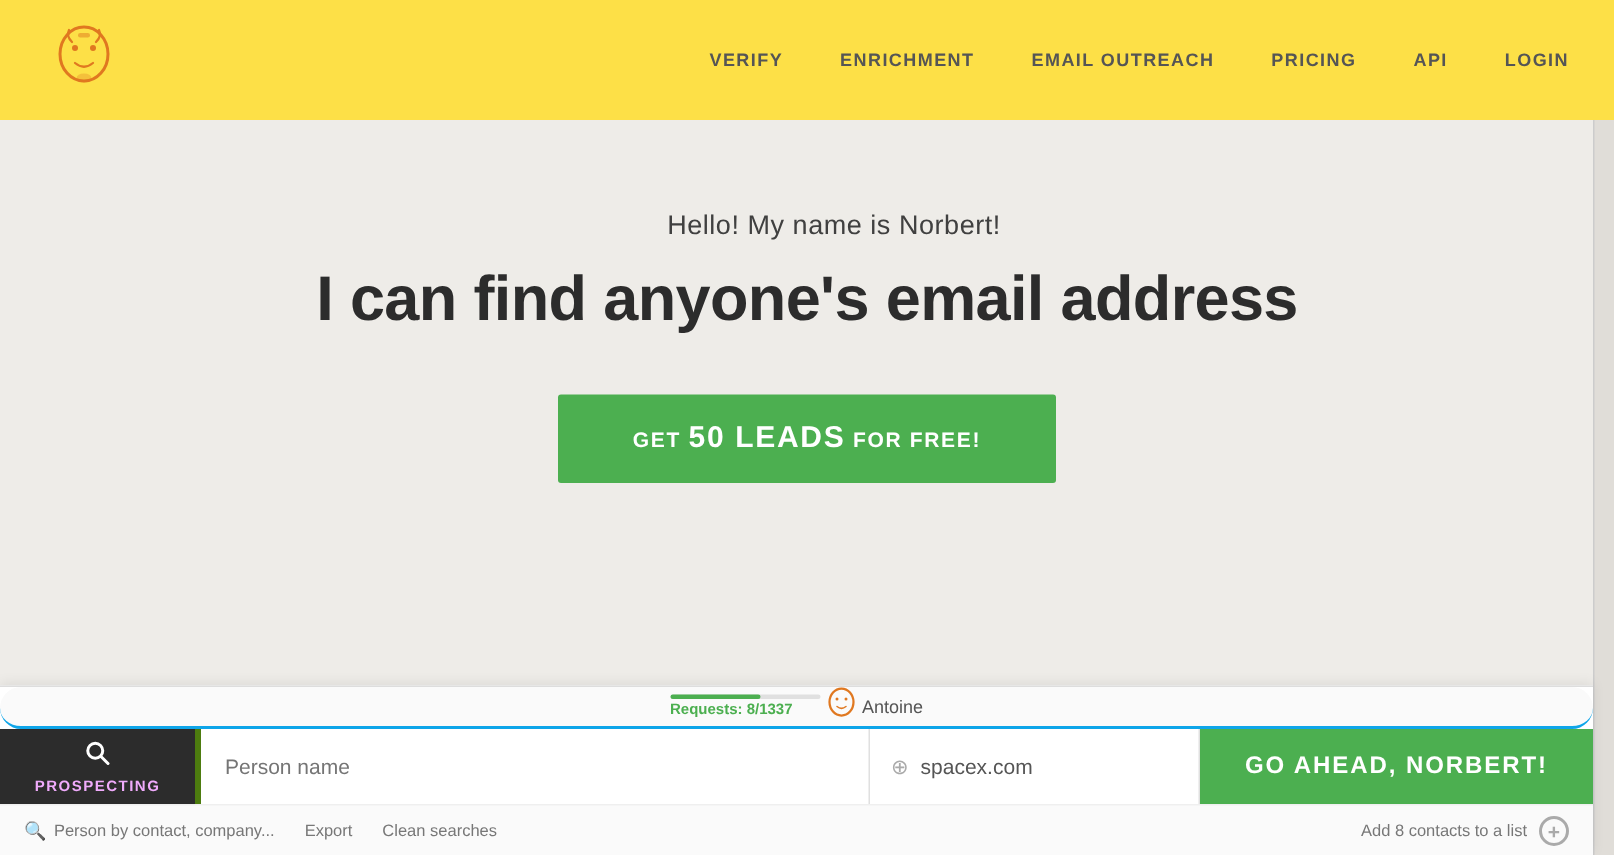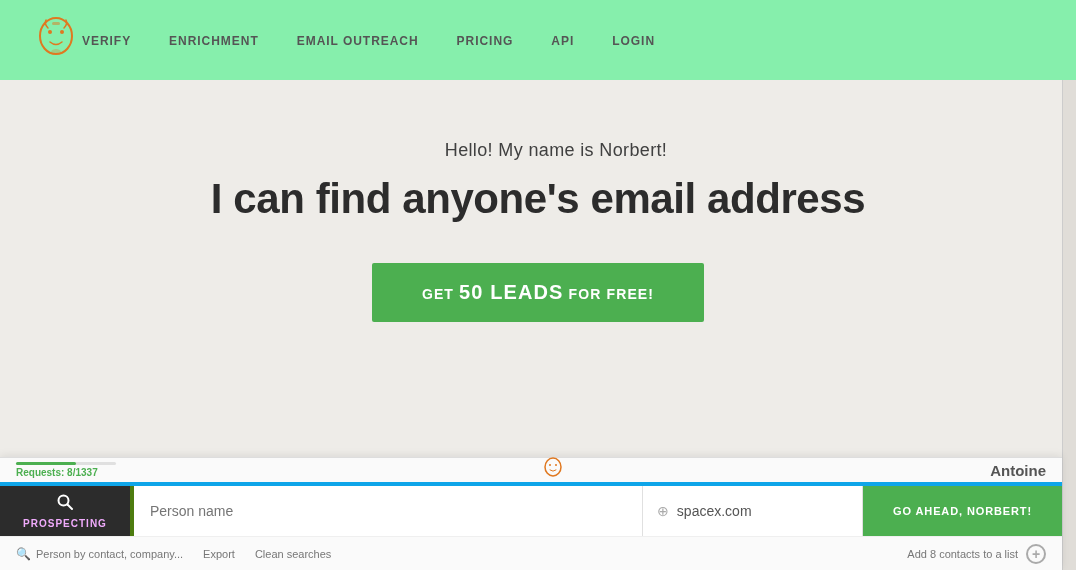--- a/index.html
+++ b/index.html
@@ -28,24 +28,24 @@
       background: #bbb;
       border-radius: 3px;
       margin: 2px auto;
       margin-top: 4px;
     }
 
     
     .navbar {
       display: flex;
       align-items: center;
-      justify-content: flex-start;
+      justify-content: space-between;
       padding: 0 30px;
       height: 80px;
-      background: #86efac;
+      background: #fde047;
       position: relative;
     }
     .logo-area {
       display: flex;
       align-items: center;
     }
     .logo-face {
       width: 52px;
       height: 52px;
     }
@@ -108,25 +108,26 @@
       bottom: 0;
       left: 0;
       right: 14px;
       background: #fff;
       border-top: 1px solid #ddd;
       box-shadow: 0 -2px 8px rgba(0,0,0,0.08);
     }
     .widget-header {
       display: flex;
       align-items: center;
-      justify-content: space-between;
+      justify-content: center;
       padding: 4px 16px;
-      border-bottom: 4px solid #0ea5e9;
+      border-bottom: 2px solid #0ea5e9;
       background: #fafafa;
       height: 28px;
+      border-radius: 14px;
     }
     .widget-header-left {
       display: flex;
       align-items: center;
       gap: 8px;
     }
     .requests-bar {
       display: flex;
       flex-direction: column;
       gap: 2px;
@@ -146,23 +147,23 @@
     .requests-label {
       font-size: 10px;
       color: #4caf50;
       font-weight: 600;
     }
     .widget-logo {
       width: 28px;
       height: 28px;
     }
     .user-name {
-      font-size: 15px;
+      font-size: 12px;
       color: #555;
-      font-weight: 700;
+      font-weight: 400;
     }
 
     
     .widget-search {
       display: flex;
       align-items: stretch;
       height: 50px;
     }
     .prospecting-btn {
       background: #2c2c2c;
@@ -218,21 +219,21 @@
     }
     .domain-text {
       font-size: 14px;
       color: #555;
     }
     .go-button {
       background: #4caf50;
       color: #fff;
       border: none;
       padding: 0 30px;
-      font-size: 11px;
+      font-size: 16px;
       font-weight: 700;
       letter-spacing: 0.08em;
       text-transform: uppercase;
       cursor: pointer;
       height: 100%;
       white-space: nowrap;
     }
 
     
     .widget-filter {

